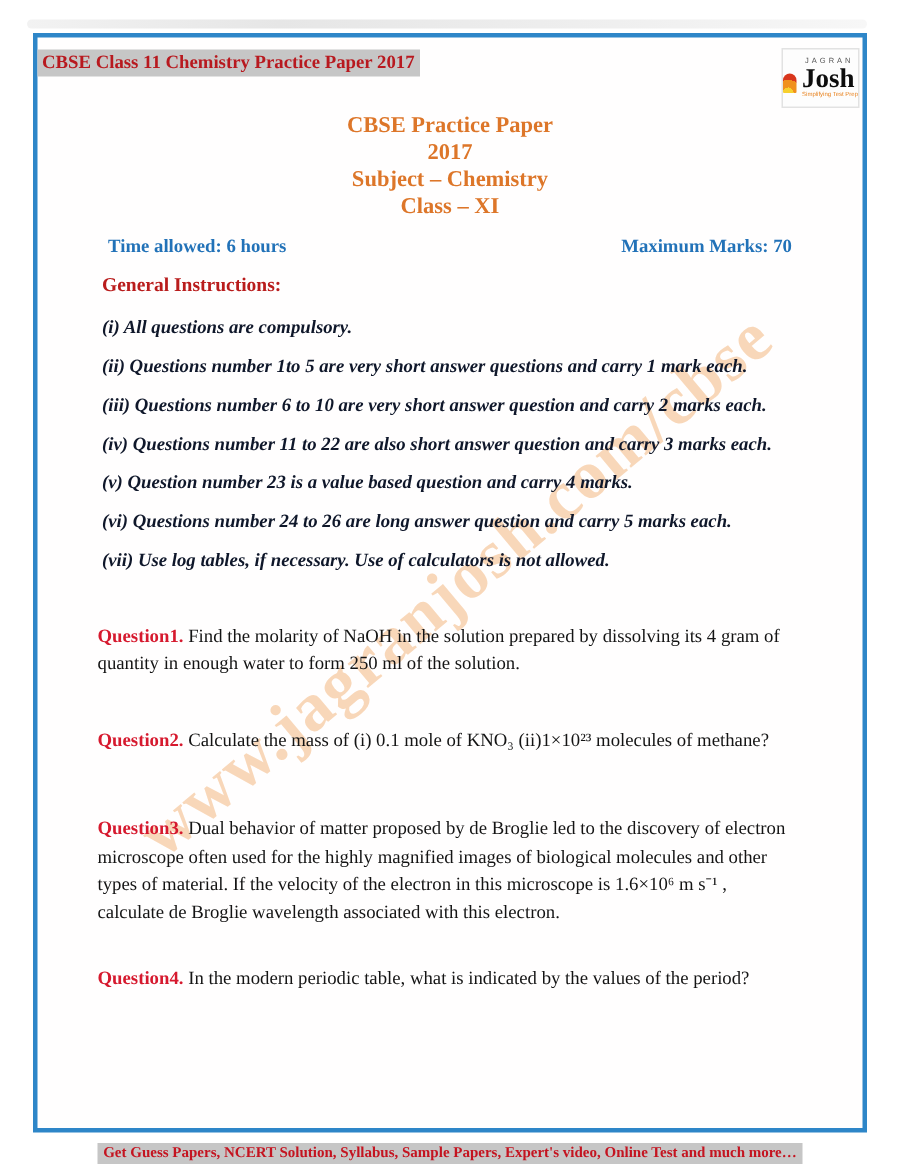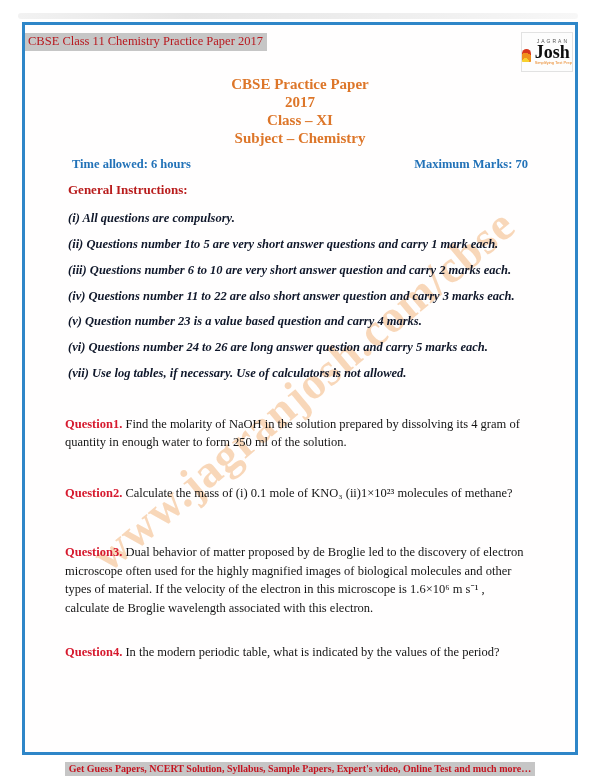--- a/index.html
+++ b/index.html
@@ -33,21 +33,21 @@
     opacity: 0.42;
     white-space: nowrap;
     z-index: 0;
     user-select: none;
   }
 
   .banner {
     left: 0; top: 8px;
     background: var(--highlight_gray, #c6c6c6);
     color: var(--banner_red, #b8191f);
-    font-weight: normal; font-size: 12.5px;
+    font-weight: bold; font-size: 12.5px;
     padding: 1px 4px 2px 3px;
     white-space: nowrap;
   }
 
   .logo {
     top: 7px; right: 2px; width: 52px; height: 40px;
     background: #fdfdfd; border: 1px solid #e2e2e2;
     display: flex; align-items: center; justify-content: center; gap: 4px;
     box-sizing: border-box;
   }
@@ -124,22 +124,22 @@
     <div class="logo-text">
       <span class="logo-brand-top">JAGRAN</span>
       <span class="logo-brand-main">Josh</span>
       <span class="logo-tagline">Simplifying Test Prep</span>
     </div>
   </div>
 
   <div class="titles">
     <div class="title-line">CBSE Practice Paper</div>
     <div class="title-line">2017</div>
+    <div class="title-line">Subject – Chemistry</div>
     <div class="title-line">Class – XI</div>
-    <div class="title-line">Subject – Chemistry</div>
   </div>
 
   <div class="meta-row">
     <span>Time allowed: 6 hours</span>
     <span>Maximum Marks: 70</span>
   </div>
 
   <div class="instructions">
     <div class="instructions-heading">General Instructions:</div>
     <div class="instruction-item ins-0">(i) All questions are compulsory.</div>

